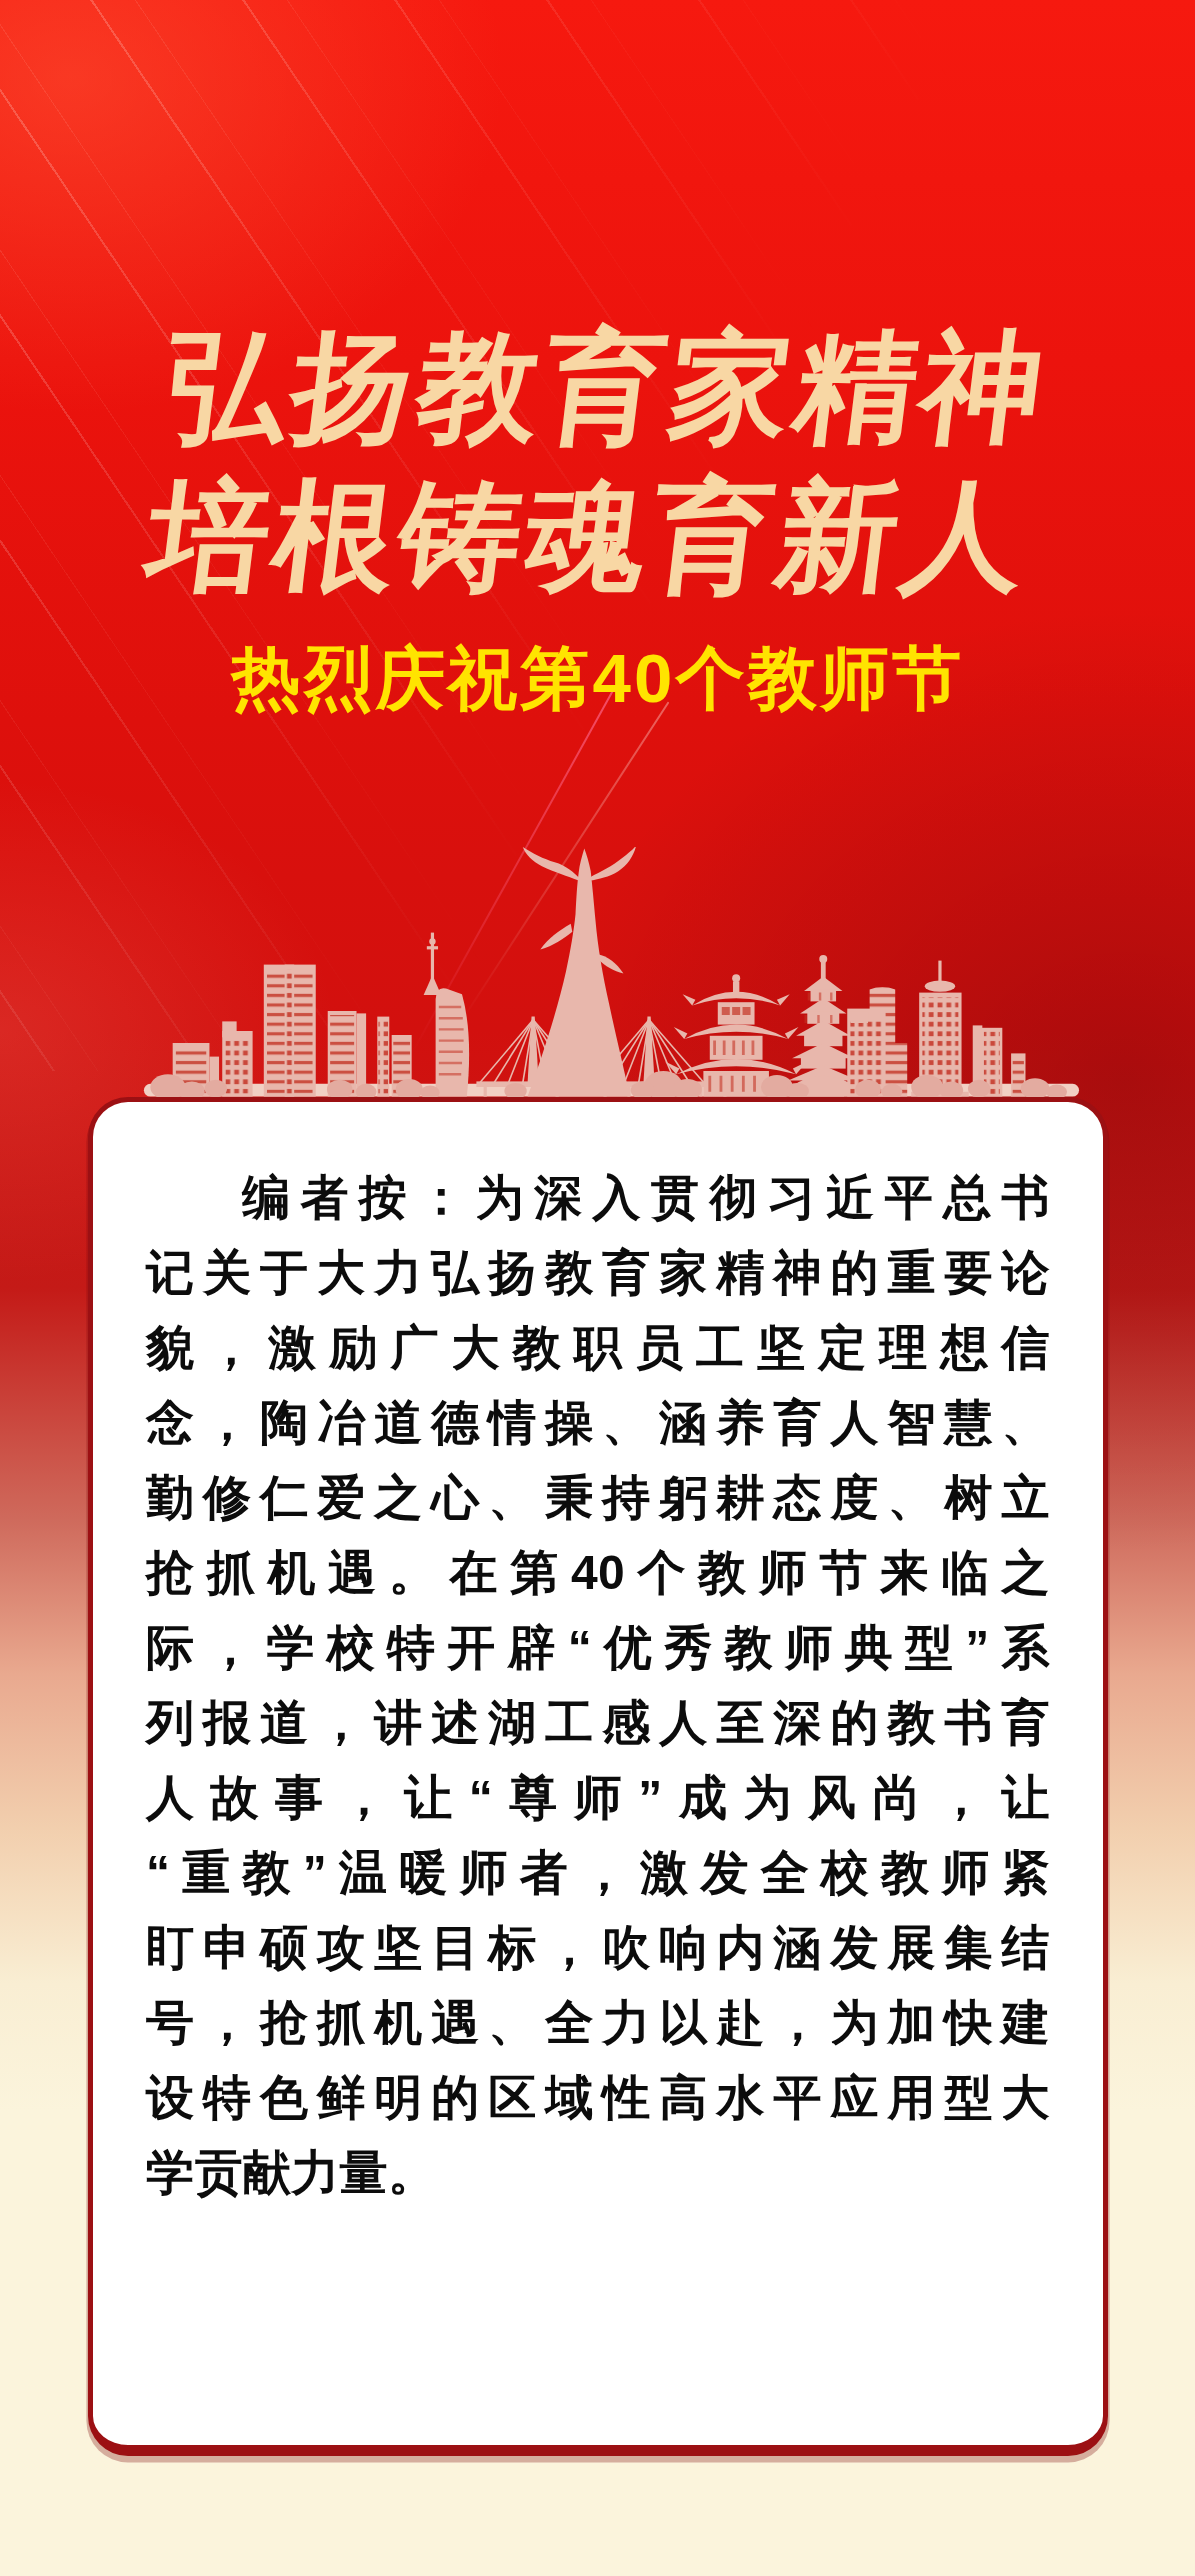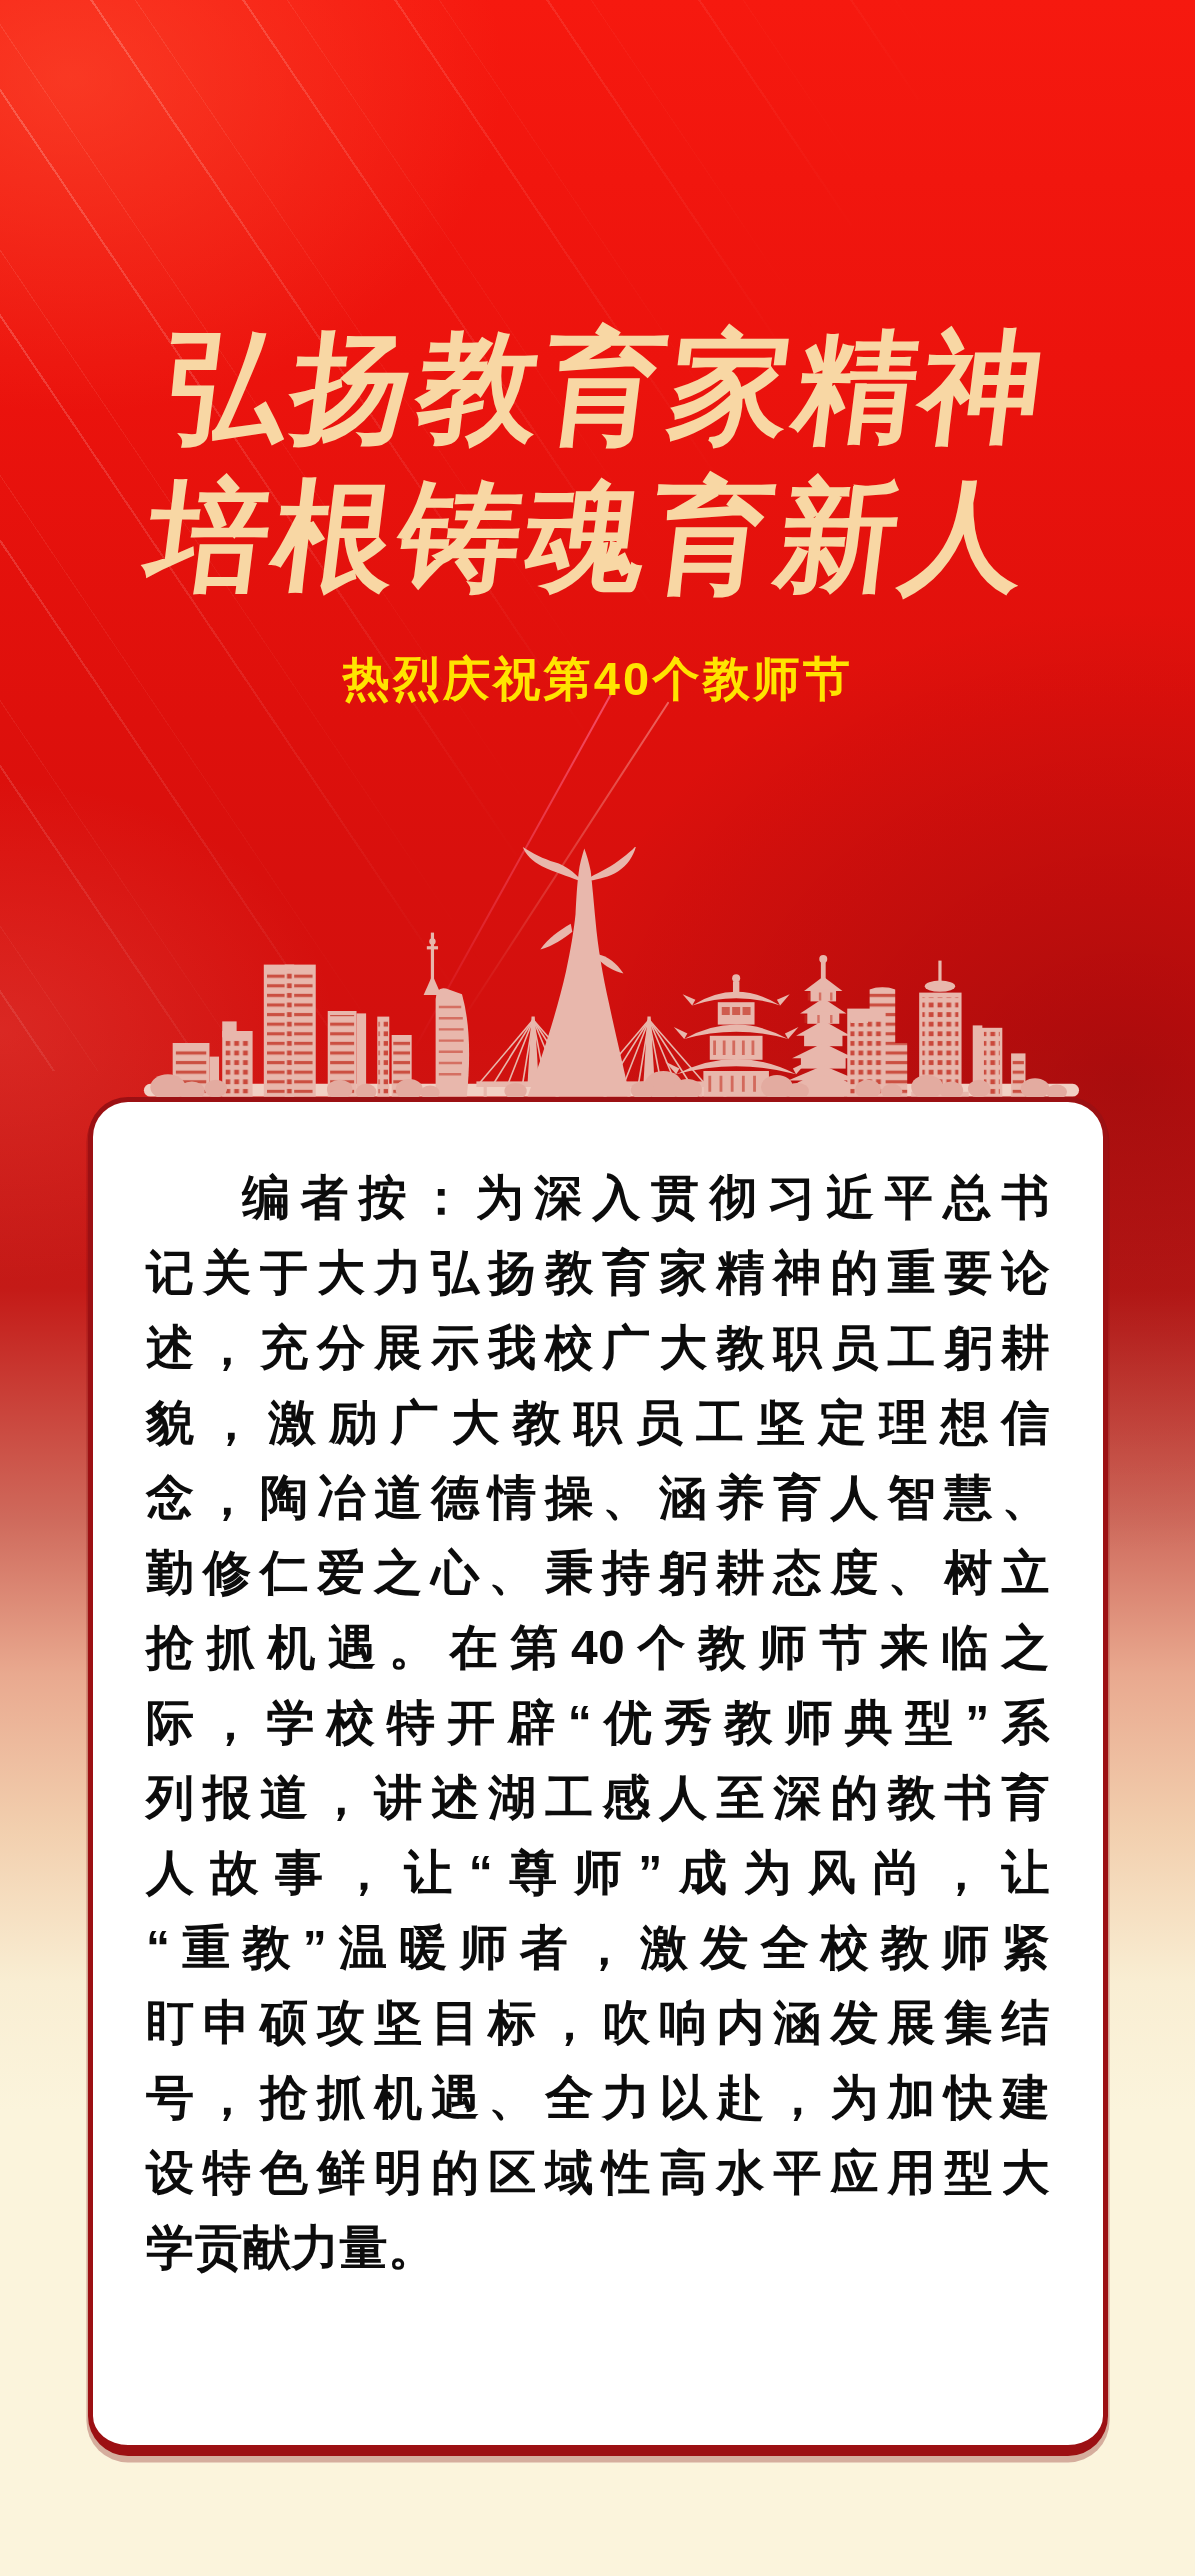--- a/index.html
+++ b/index.html
@@ -52,21 +52,21 @@
     position: absolute; top: 313px; left: 0; width: 100%;
     z-index: 4; text-align: center;
     transform: skewX(-7deg);
     font-weight: 900; font-size: 121px; line-height: 149px;
     letter-spacing: 4.8px; color: #f8d7a4;
     white-space: nowrap;
   }
   .subtitle {
     position: absolute; top: 638px; left: 0; width: 100%;
     z-index: 4; text-align: center;
-    font-weight: 900; font-size: 47px; line-height: 82px;
+    font-weight: 900; font-size: 69px; line-height: 82px;
     letter-spacing: 3.2px; color: #ffe400;
     white-space: nowrap;
   }
 
   
   .skyline {
     position: absolute; left: 48px; top: 847px;
     width: 1071px; height: 256px; z-index: 2;
   }
 
@@ -283,21 +283,20 @@
       <ellipse cx="1165" cy="302" rx="14" ry="11"></ellipse>
         <ellipse cx="1235" cy="302" rx="18" ry="13"></ellipse>
       <ellipse cx="1262" cy="306" rx="13" ry="9"></ellipse>
     </g>
   </svg>
 
   <div class="card">
     <div class="note-text">
         <div class="tline first">编者按：为深入贯彻习近平总书</div>
         <div class="tline">记关于大力弘扬教育家精神的重要论</div>
-        <div class="tline">述，充分展示我校广大教职员工躬耕</div>
         <div class="tline">貌，激励广大教职员工坚定理想信</div>
         <div class="tline">念，陶冶道德情操、涵养育人智慧、</div>
         <div class="tline">勤修仁爱之心、秉持躬耕态度、树立</div>
         <div class="tline">抢抓机遇。在第40个教师节来临之</div>
         <div class="tline">际，学校特开辟“优秀教师典型”系</div>
         <div class="tline">列报道，讲述湖工感人至深的教书育</div>
         <div class="tline">人故事，让“尊师”成为风尚，让</div>
         <div class="tline">“重教”温暖师者，激发全校教师紧</div>
         <div class="tline">盯申硕攻坚目标，吹响内涵发展集结</div>
         <div class="tline">号，抢抓机遇、全力以赴，为加快建</div>

